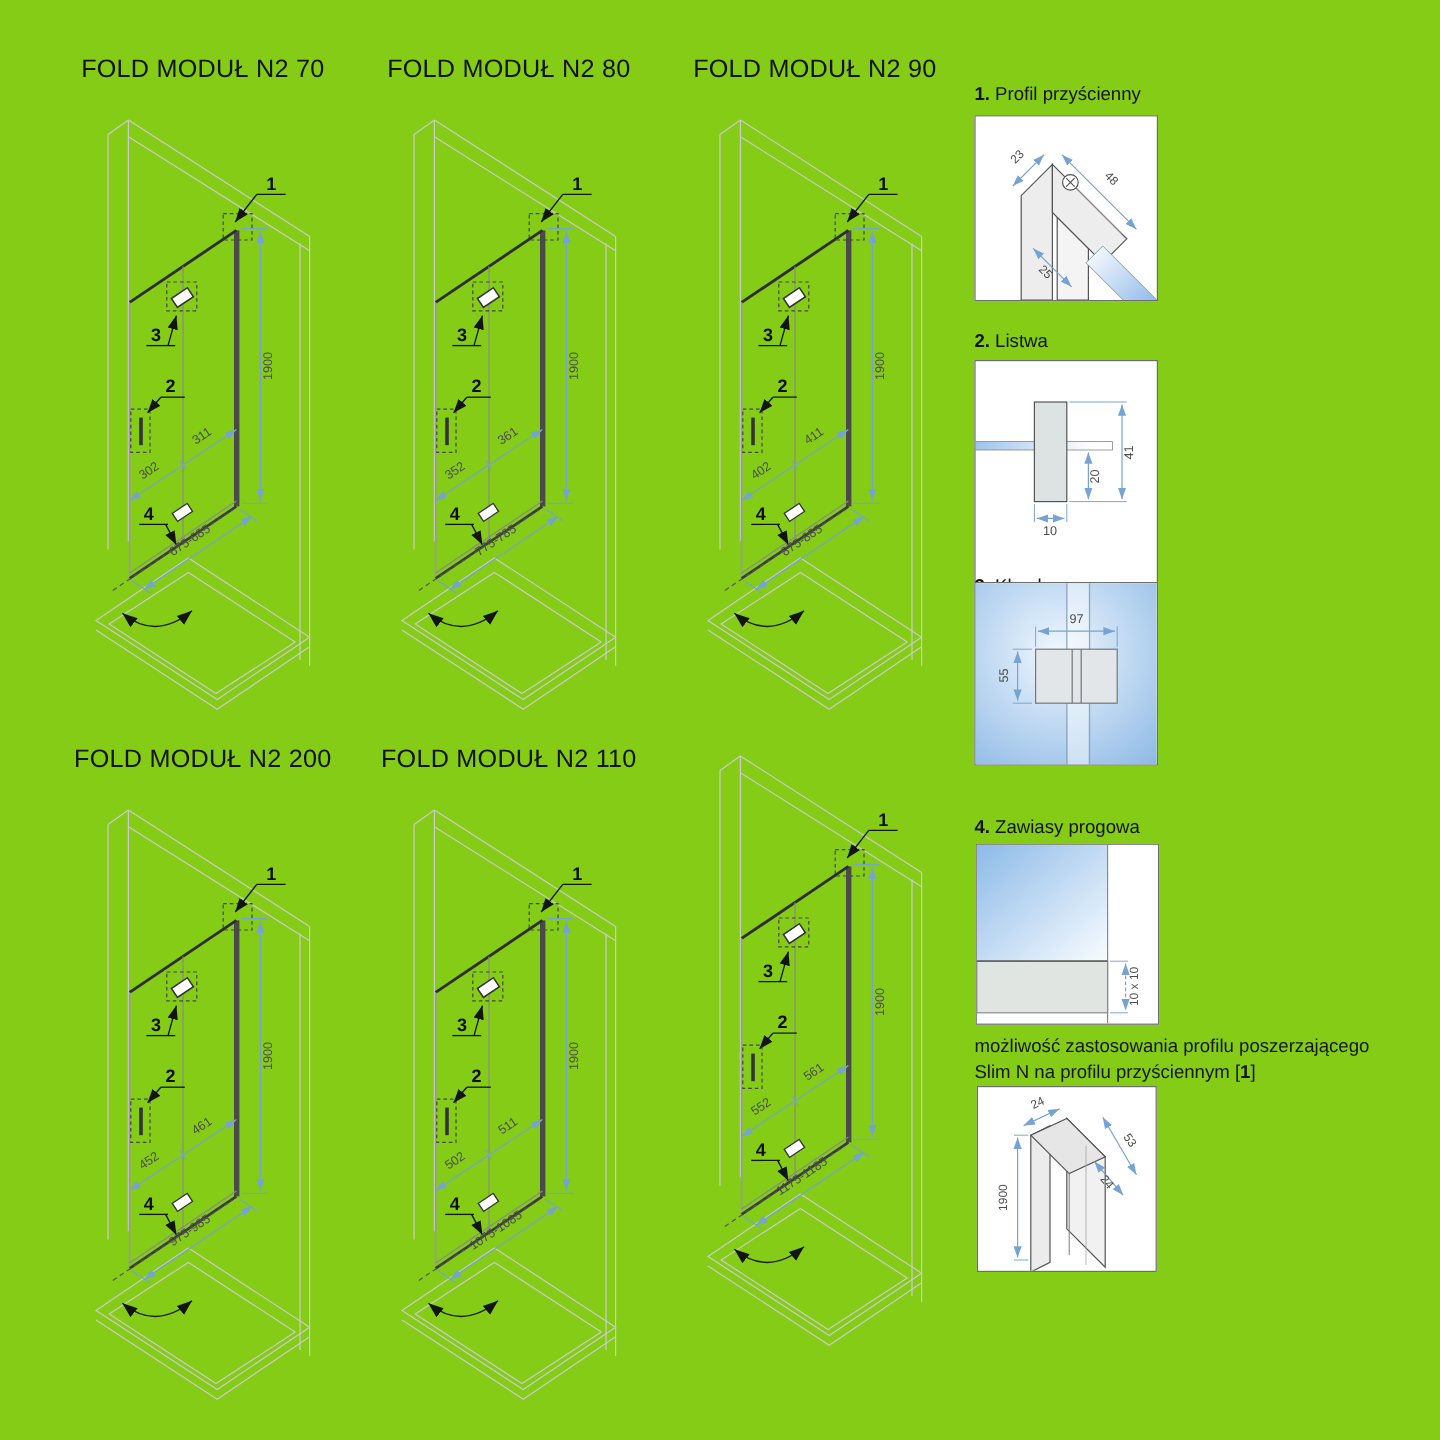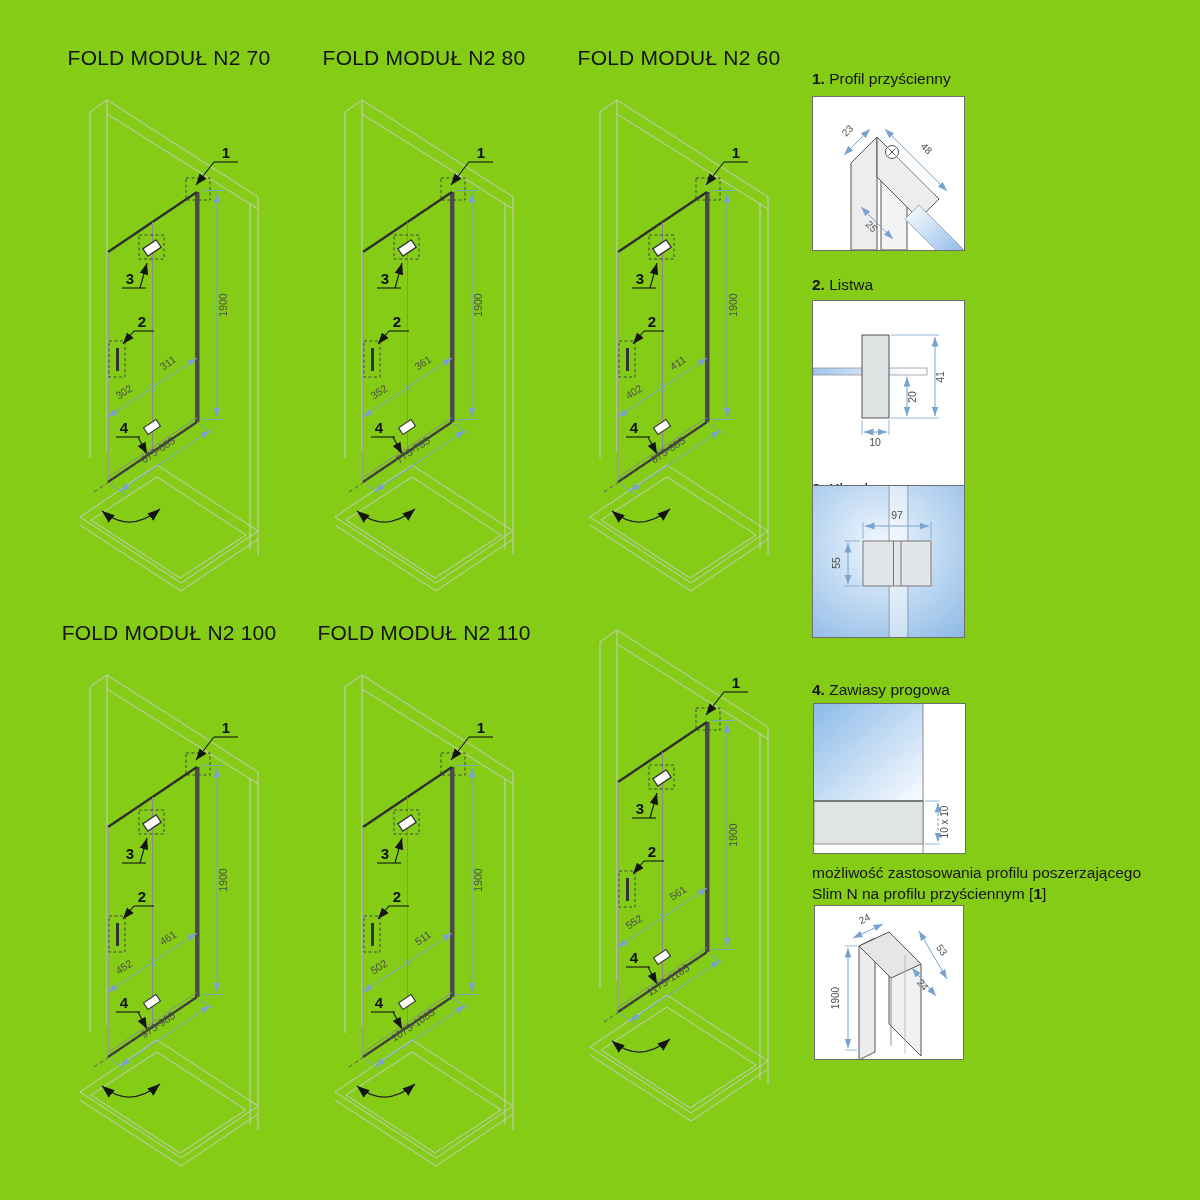--- a/index.html
+++ b/index.html
@@ -202,21 +202,21 @@
       <text class="dimtxt" text-anchor="middle" transform="translate(187,220) rotate(-90)">1900</text>
       <text class="dimtxt" text-anchor="middle" transform="translate(120,368) rotate(-33.7)">775-785</text>
       <text class="dimtxt" text-anchor="middle" transform="translate(86,310) rotate(-33.7)">352</text>
       <text class="dimtxt" text-anchor="middle" transform="translate(130,281) rotate(-33.7)">361</text>
 
       <path d="M62,426 Q90,449 120,424" stroke="#1f1f1f" stroke-width="1.2" fill="none" marker-start="url(#aks)" marker-end="url(#ak)"></path>
     </svg>
   </div>
 
   <div class="cell" style="left: 550px; top: 40px;">
-    <div class="cell-title">FOLD MODUŁ N2 60</div>
+    <div class="cell-title">FOLD MODUŁ N2 90</div>
     <svg width="258" height="530" viewBox="0 0 258 530">
 
       <g stroke="#cbcbcb" stroke-width="1" fill="none">
         <path d="M50,27 L67,15"></path>
         <path d="M50,27 V373"></path>
         <path d="M67,15 V366"></path>
         <path d="M67,15 L218,112"></path>
         <path d="M67,29 L218,124"></path>
         <path d="M218,112 V470"></path>
         <path d="M210,118 V465"></path>
@@ -278,21 +278,21 @@
       <text class="dimtxt" text-anchor="middle" transform="translate(187,220) rotate(-90)">1900</text>
       <text class="dimtxt" text-anchor="middle" transform="translate(120,368) rotate(-33.7)">875-885</text>
       <text class="dimtxt" text-anchor="middle" transform="translate(86,310) rotate(-33.7)">402</text>
       <text class="dimtxt" text-anchor="middle" transform="translate(130,281) rotate(-33.7)">411</text>
 
       <path d="M62,426 Q90,449 120,424" stroke="#1f1f1f" stroke-width="1.2" fill="none" marker-start="url(#aks)" marker-end="url(#ak)"></path>
     </svg>
   </div>
 
   <div class="cell" style="left: 40px; top: 615px;">
-    <div class="cell-title">FOLD MODUŁ N2 100</div>
+    <div class="cell-title">FOLD MODUŁ N2 200</div>
     <svg width="258" height="530" viewBox="0 0 258 530">
 
       <g stroke="#cbcbcb" stroke-width="1" fill="none">
         <path d="M50,27 L67,15"></path>
         <path d="M50,27 V373"></path>
         <path d="M67,15 V366"></path>
         <path d="M67,15 L218,112"></path>
         <path d="M67,29 L218,124"></path>
         <path d="M218,112 V470"></path>
         <path d="M210,118 V465"></path>

